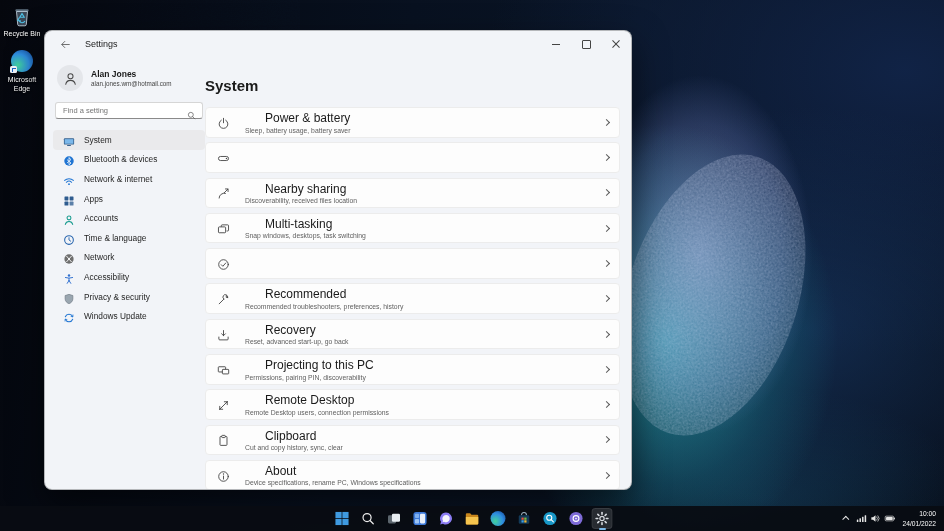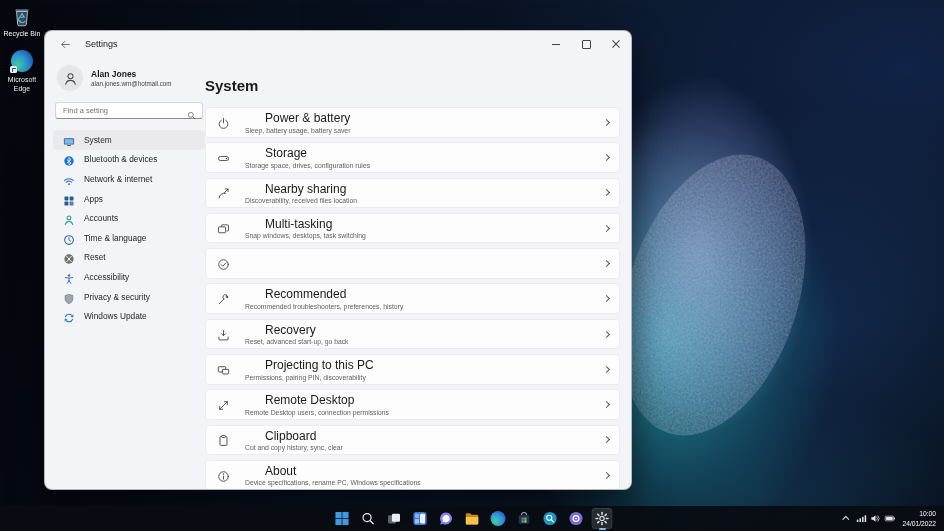--- a/index.html
+++ b/index.html
@@ -233,21 +233,21 @@
                 <circle cx="8" cy="8" r="5.8" fill="none" stroke="#2563ad" stroke-width="1.4"></circle>
                 <path d="M8 4.9 V8 L10.3 9.6" fill="none" stroke="#2563ad" stroke-width="1.2" stroke-linecap="round"></path>
               </svg></span>
           <span class="nav-lbl">Time &amp; language</span>
         </div>
         <div class="nav-item">
           <span class="nav-ic"><svg viewBox="0 0 16 16">
                 <circle cx="8" cy="8" r="6.2" fill="#6e6e6e"></circle>
                 <path d="M5 4.5 C8 8 8 8 11 11.5 M11 4.5 C8 8 8 8 5 11.5" fill="none" stroke="#fff" stroke-width="1.3" stroke-linecap="round"></path>
               </svg></span>
-          <span class="nav-lbl">Reset</span>
+          <span class="nav-lbl">Network</span>
         </div>
         <div class="nav-item">
           <span class="nav-ic"><svg viewBox="0 0 16 16">
                 <circle cx="8" cy="3.4" r="1.6" fill="#2f6fd0"></circle>
                 <path d="M3.2 6.1 Q8 7.7 12.8 6.1 M8 7.2 V10 M8 10 L5.6 13.8 M8 10 L10.4 13.8" fill="none" stroke="#2f6fd0" stroke-width="1.3" stroke-linecap="round"></path>
               </svg></span>
           <span class="nav-lbl">Accessibility</span>
         </div>
         <div class="nav-item">
           <span class="nav-ic"><svg viewBox="0 0 16 16">
@@ -278,24 +278,20 @@
               <span class="card-sub" style="display:block">Sleep, battery usage, battery saver</span>
             </span>
           <span class="chev"></span>
         </div>
 
         <div class="card">
           <span class="card-ic"><svg viewBox="0 0 16 16" fill="none" stroke="#424242" stroke-width="1.1">
                 <rect x="1.8" y="5.5" width="12.4" height="5" rx="2.5"></rect>
                 <circle cx="11.7" cy="8" r=".9" fill="#424242" stroke="none"></circle>
               </svg></span>
-          <span class="card-text">
-              <span class="card-title" style="display:block">Storage</span>
-              <span class="card-sub" style="display:block">Storage space, drives, configuration rules</span>
-            </span>
           <span class="chev"></span>
         </div>
 
         <div class="card">
           <span class="card-ic"><svg viewBox="0 0 16 16" fill="none" stroke="#424242" stroke-width="1.1" stroke-linecap="round" stroke-linejoin="round">
                 <path d="M2.6 13.6 a6 6 0 0 1 7.8-5.8 M10.4 2.4 h3.2 v3.2 M13.4 2.6 L8.8 7.2"></path>
               </svg></span>
           <span class="card-text">
               <span class="card-title" style="display:block">Nearby sharing</span>
               <span class="card-sub" style="display:block">Discoverability, received files location</span>

